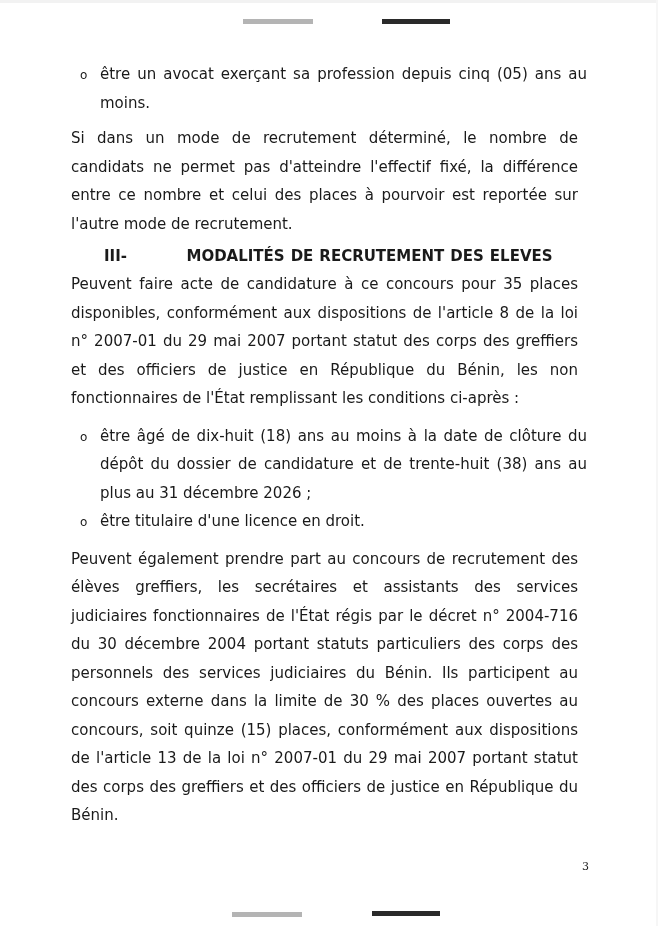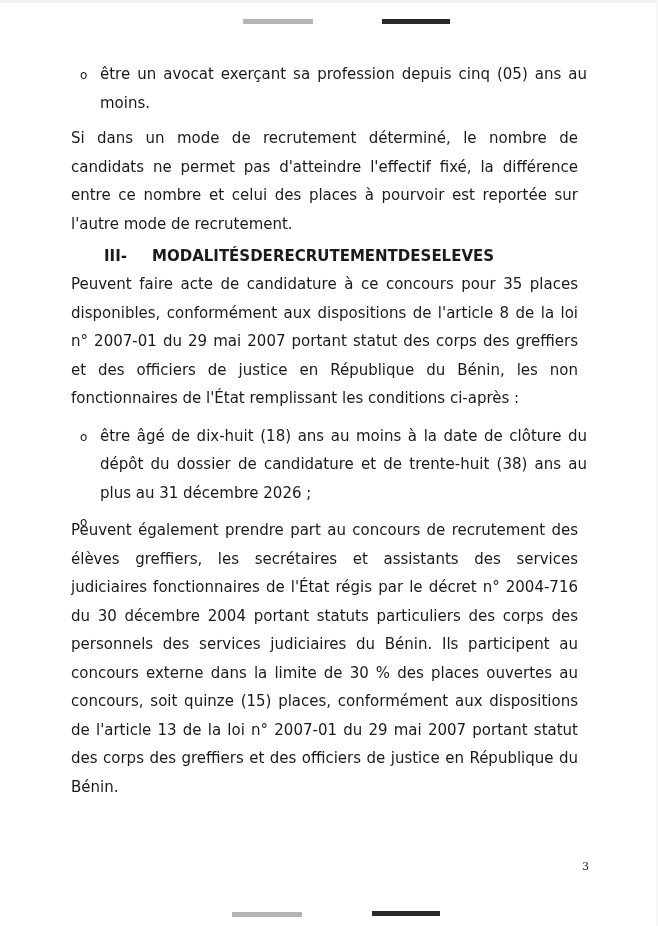--- a/index.html
+++ b/index.html
@@ -27,21 +27,21 @@
     position: relative; padding-left: 38px; margin: 0; text-align: justify;
   }
   .bullet .marker {
     position: absolute; left: 18px; top: 0; font-size: 12px; line-height: 30px;
   }
   .heading {
     position: relative; padding-left: 90px; margin: 2px 0 0 0;
     font-weight: bold; font-size: 15px; line-height: 19px;
   }
   .heading .num { position: absolute; left: 30px; top: 0; margin-left: 12px; }
-  .heading .line1 { display: flex; justify-content: flex-start; }
+  .heading .line1 { display: flex; justify-content: center; gap: 6px; }
   .gap-top { margin-top: 7px; }
   .page-number {
     position: absolute; left: 582px; top: 860px; font-size: 11px;
     font-family: "DejaVu Serif", serif;
   }
 </style>
 </head>
 <body>
 
 <div class="top-edge"></div>
@@ -70,20 +70,21 @@
   </div>
 
   <p class="para" style="margin-top:4px">Peuvent faire acte de candidature à ce concours pour 35 places disponibles, conformément aux dispositions de l'article 8 de la loi n° 2007-01 du 29 mai 2007 portant statut des corps des greffiers et des officiers de justice en République du Bénin, les non fonctionnaires de l'État remplissant les conditions ci-après :</p>
 
   <p class="bullet">
     <span class="marker">o</span>
     <span>être âgé de dix-huit (18) ans au moins à la date de clôture du dépôt du dossier de candidature et de trente-huit (38) ans au plus au 31 décembre 2026 ;</span>
   </p>
   <p class="bullet">
     <span class="marker">o</span>
+    <span>être titulaire d'une licence en droit.</span>
   </p>
 
   <p class="para">Peuvent également prendre part au concours de recrutement des élèves greffiers, les secrétaires et assistants des services judiciaires fonctionnaires de l'État régis par le décret n° 2004-716 du 30 décembre 2004 portant statuts particuliers des corps des personnels des services judiciaires du Bénin. Ils participent au concours externe dans la limite de 30 % des places ouvertes au concours, soit quinze (15) places, conformément aux dispositions de l'article 13 de la loi n° 2007-01 du 29 mai 2007 portant statut des corps des greffiers et des officiers de justice en République du Bénin.</p>
 </div>
 
 <div class="page-number">3</div>
 
 <div class="bar light bar-bot-left"></div>
 <div class="bar dark bar-bot-right"></div>
 

